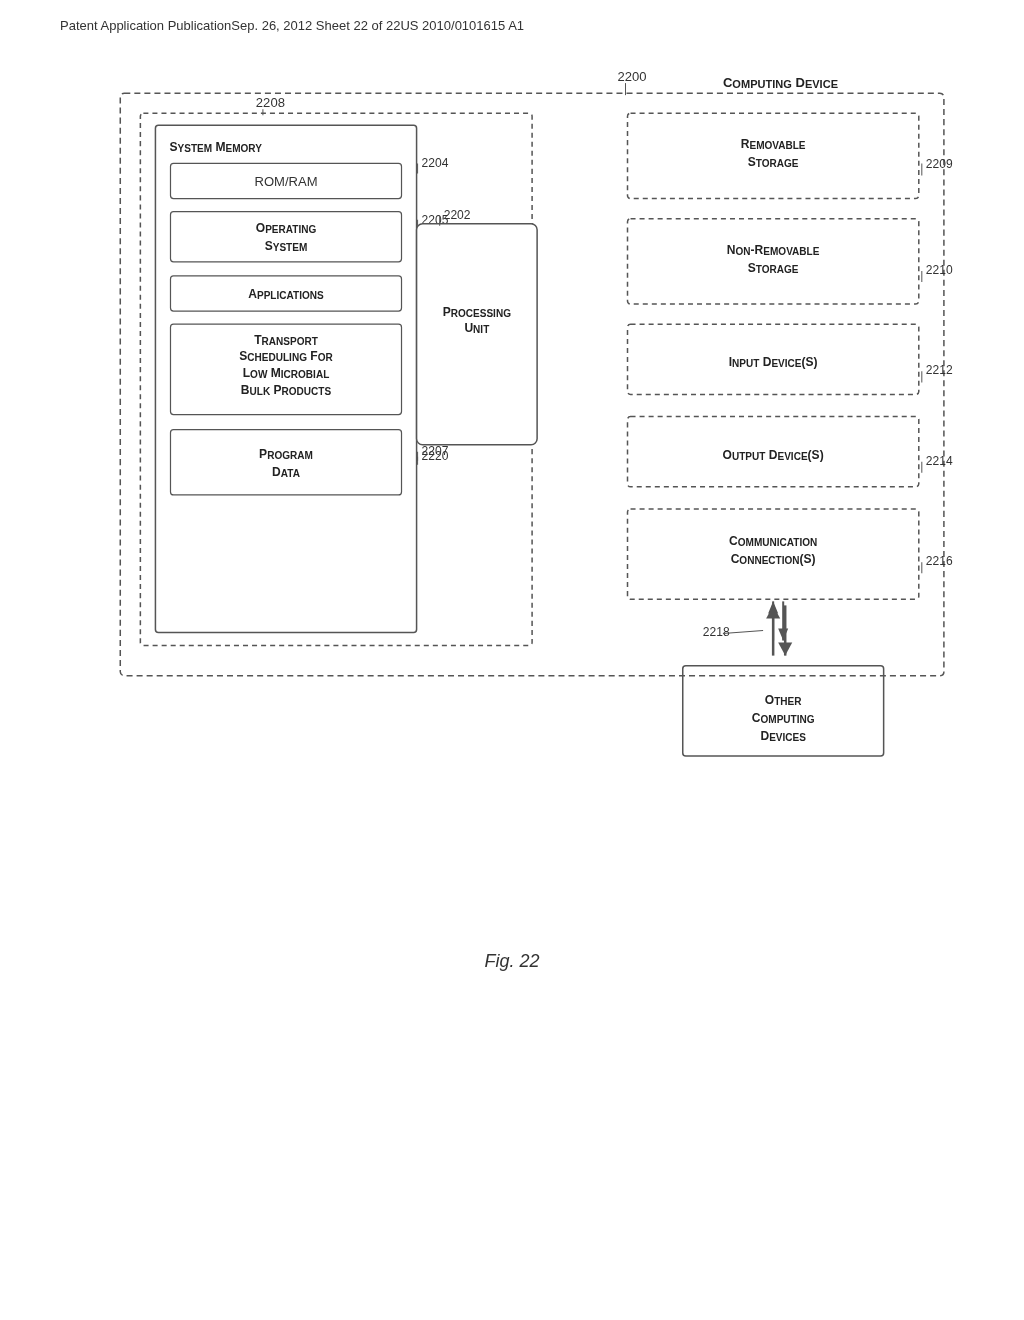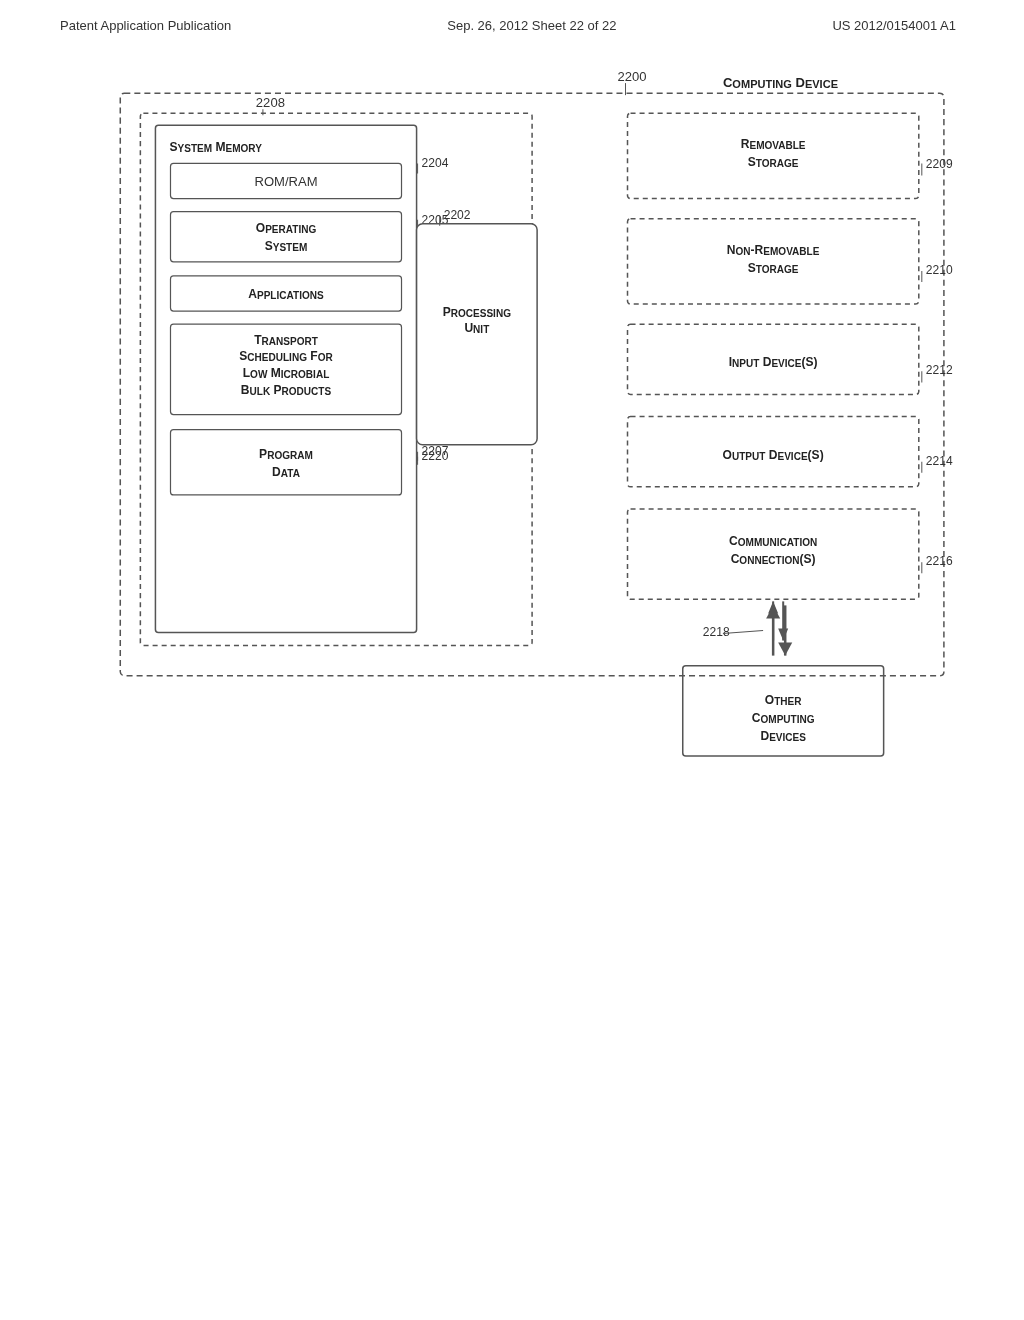--- a/index.html
+++ b/index.html
@@ -7,22 +7,21 @@
       background: #fff;
       font-family: Arial, sans-serif;
       width: 1024px;
       min-height: 1320px;
       position: relative;
     }
 
     
     .patent-header {
       display: flex;
-      justify-content: space-between;
-      padding: 18px 68px 10px 60px;
+      padding: 18px 32px 10px 60px;
       font-size: 13px;
       color: #333;
     }
 
     
     .diagram-area {
       position: relative;
       width: 100%;
       padding: 20px 60px;
     }
@@ -40,21 +39,21 @@
       margin-top: 30px;
       color: #333;
     }
   </style>
 </head>
 <body>
 
 <div class="patent-header">
   <span>Patent Application Publication</span>
   <span>Sep. 26, 2012  Sheet 22 of 22</span>
-  <span>US 2012/0154001 A1</span>
+  <span>US 2010/0101615 A1</span>
 </div>
 
 <div class="diagram-area">
   <svg class="main-diagram" viewBox="0 0 900 850" xmlns="http://www.w3.org/2000/svg">
 
     <rect x="60" y="30" width="820" height="580" fill="none" stroke="#555" stroke-width="1.5" stroke-dasharray="6,4" rx="4"></rect>
 
     <text x="660" y="24" font-family="Arial" font-size="13" font-weight="bold" fill="#222">C<tspan font-size="11" baseline-shift="-1">OMPUTING</tspan> D<tspan font-size="11" baseline-shift="-1">EVICE</tspan></text>
 
     <text x="555" y="18" font-family="Arial" font-size="13" fill="#333">2200</text>
@@ -162,13 +161,16 @@
     <text x="640" y="570" font-family="Arial" font-size="12" fill="#333">2218</text>
     <line x1="660" y1="568" x2="700" y2="565" stroke="#555" stroke-width="1"></line>
 
     <rect x="620" y="600" width="200" height="90" fill="none" stroke="#555" stroke-width="1.5" rx="3"></rect>
     <text x="720" y="638" font-family="Arial" font-size="12" font-weight="bold" fill="#222" text-anchor="middle">O<tspan font-size="10" baseline-shift="-1">THER</tspan></text>
     <text x="720" y="656" font-family="Arial" font-size="12" font-weight="bold" fill="#222" text-anchor="middle">C<tspan font-size="10" baseline-shift="-1">OMPUTING</tspan></text>
     <text x="720" y="674" font-family="Arial" font-size="12" font-weight="bold" fill="#222" text-anchor="middle">D<tspan font-size="10" baseline-shift="-1">EVICES</tspan></text>
 
   </svg>
 
+  <div class="fig-caption">
+    <span>Fig. 22</span>
+  </div>
 </div>
 
 </body></html>

